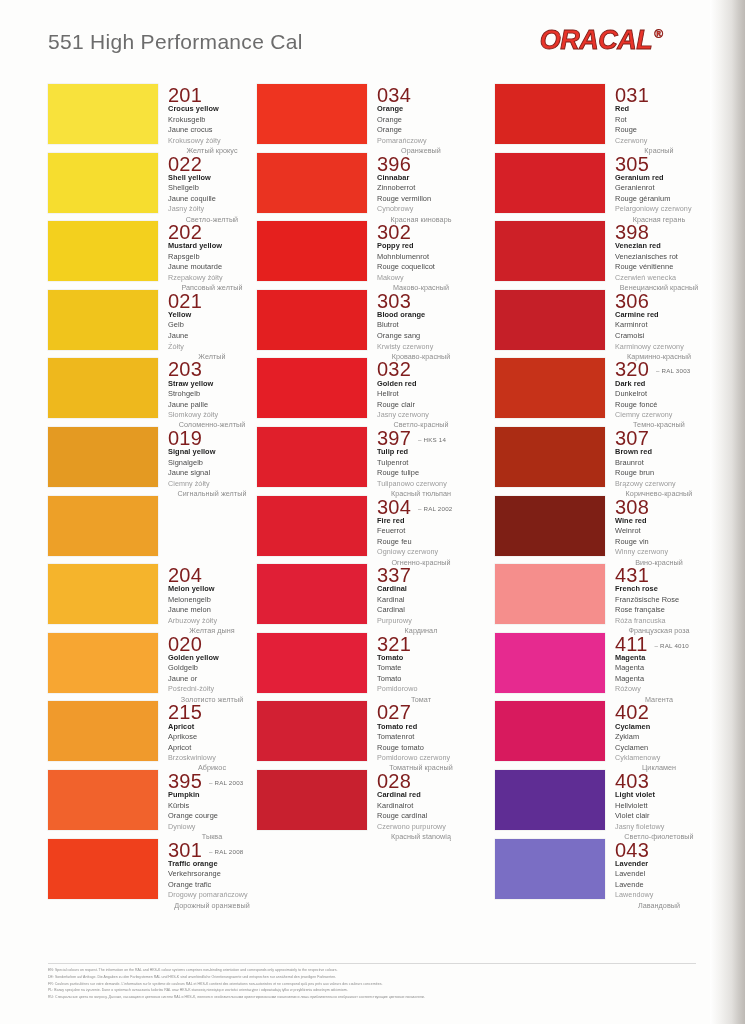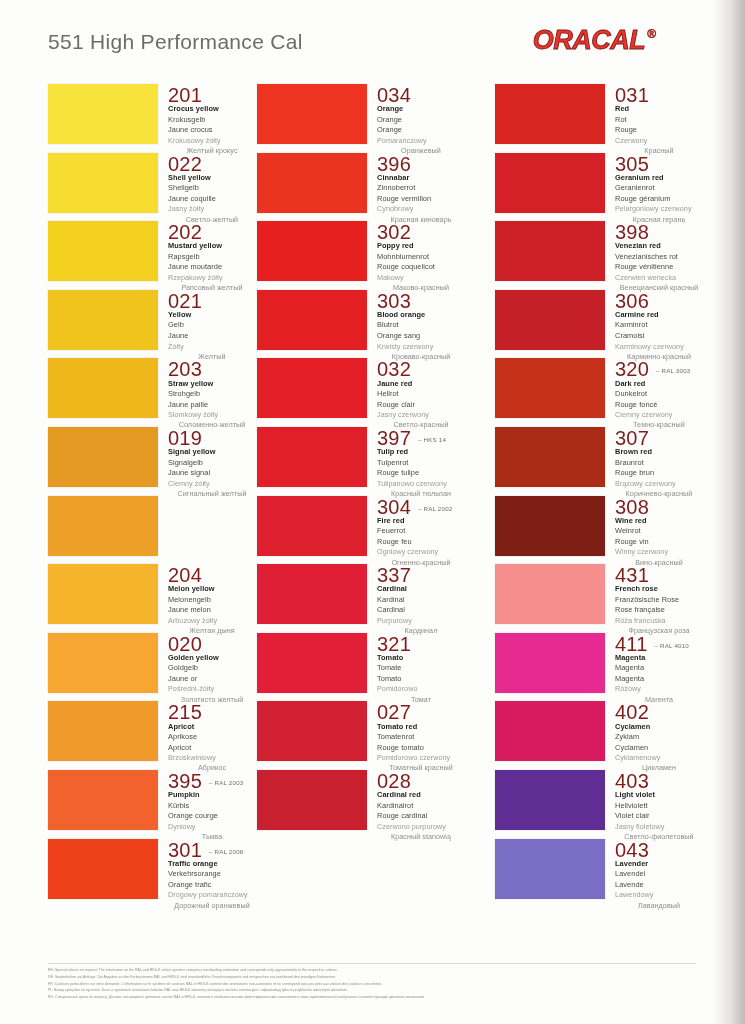--- a/index.html
+++ b/index.html
@@ -41,21 +41,21 @@
     position: absolute;
     left: 48px; top: 30px;
     font-size: 21px;
     font-weight: 400;
     color: #6c6c6c;
     letter-spacing: 0.3px;
     white-space: nowrap;
   }
   #brand-logo {
     position: absolute;
-    right: 54px; top: 27px;
+    right: 47px; top: 27px;
     display: flex;
     align-items: flex-start;
   }
   #brand-wordmark {
     font-size: 27px;
     font-weight: 700;
     font-style: italic;
     letter-spacing: -0.5px;
     color: #e8342a;
     -webkit-text-stroke: 0.9px #7d1b16;
@@ -386,21 +386,21 @@
           <div class="name-pl">Krwisty czerwony</div>
           <div class="name-ru">Кроваво-красный</div>
         </div>
       </div>
       <div class="swatch-row">
         <div class="swatch-chip" style="background: rgb(228, 30, 38);"></div>
         <div class="swatch-info">
           <div class="code-line">
             <span class="swatch-code">032</span>
           </div>
-          <div class="name-en">Jaune red</div>
+          <div class="name-en">Golden red</div>
           <div class="name-de">Hellrot</div>
           <div class="name-fr">Rouge clair</div>
           <div class="name-pl">Jasny czerwony</div>
           <div class="name-ru">Светло-красный</div>
         </div>
       </div>
       <div class="swatch-row">
         <div class="swatch-chip" style="background: rgb(224, 31, 43);"></div>
         <div class="swatch-info">
           <div class="code-line">

